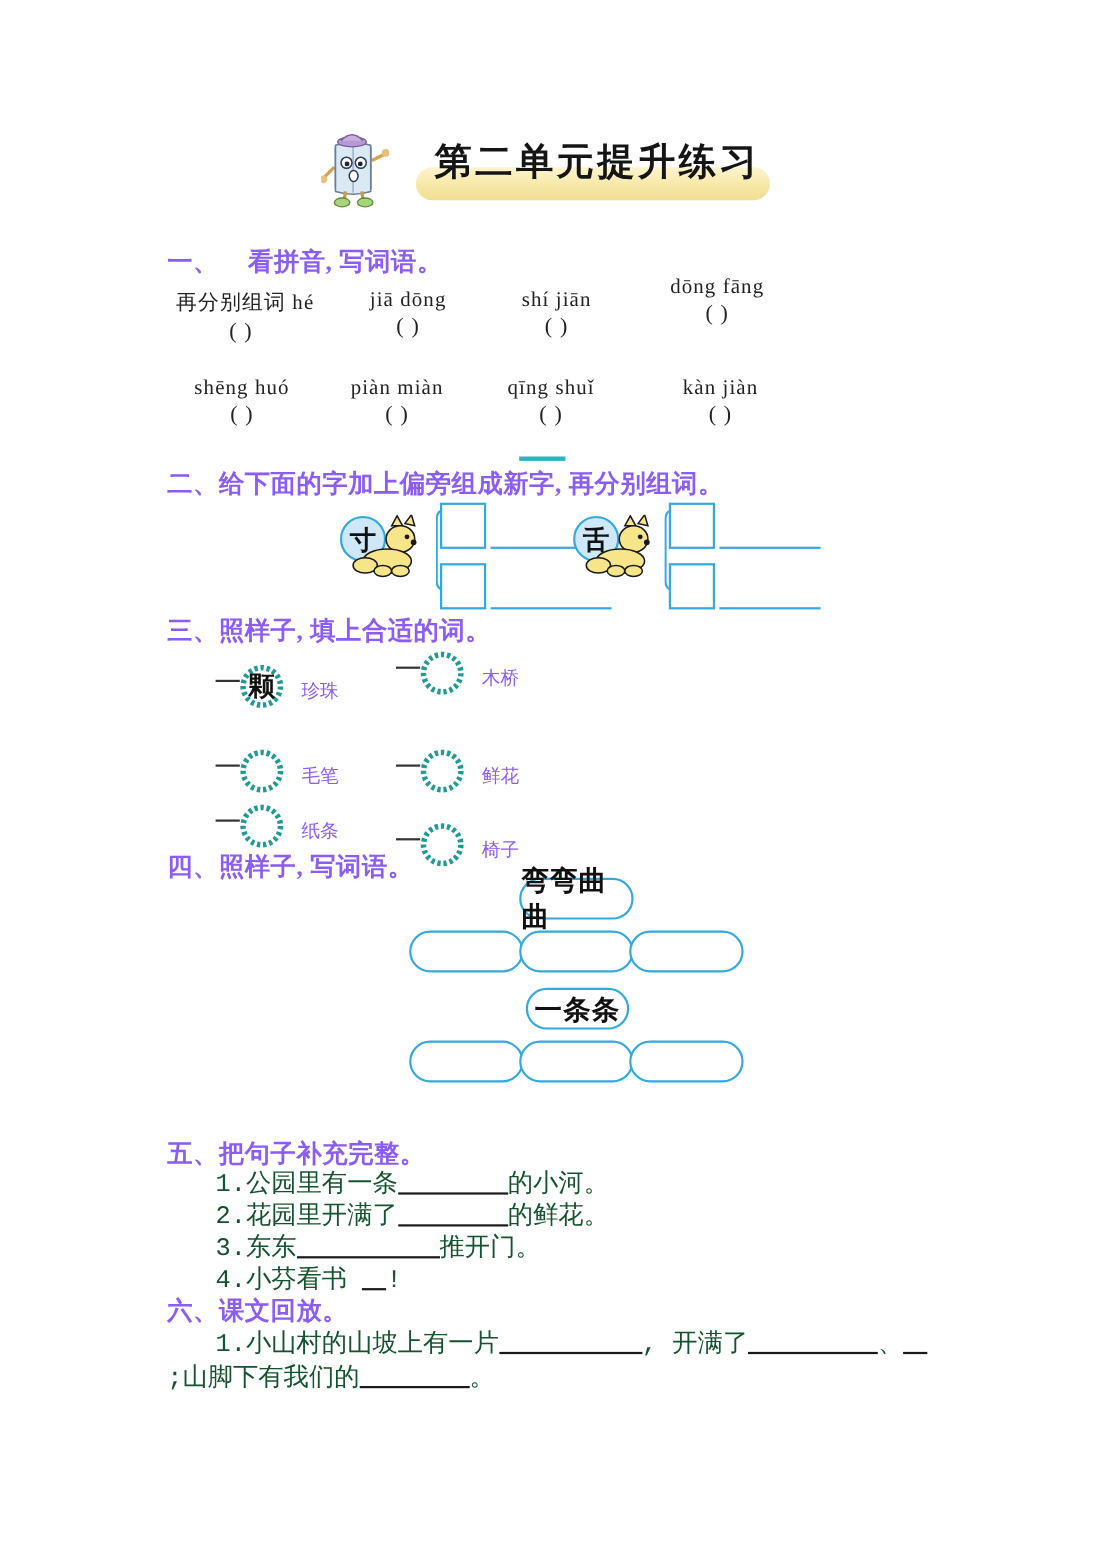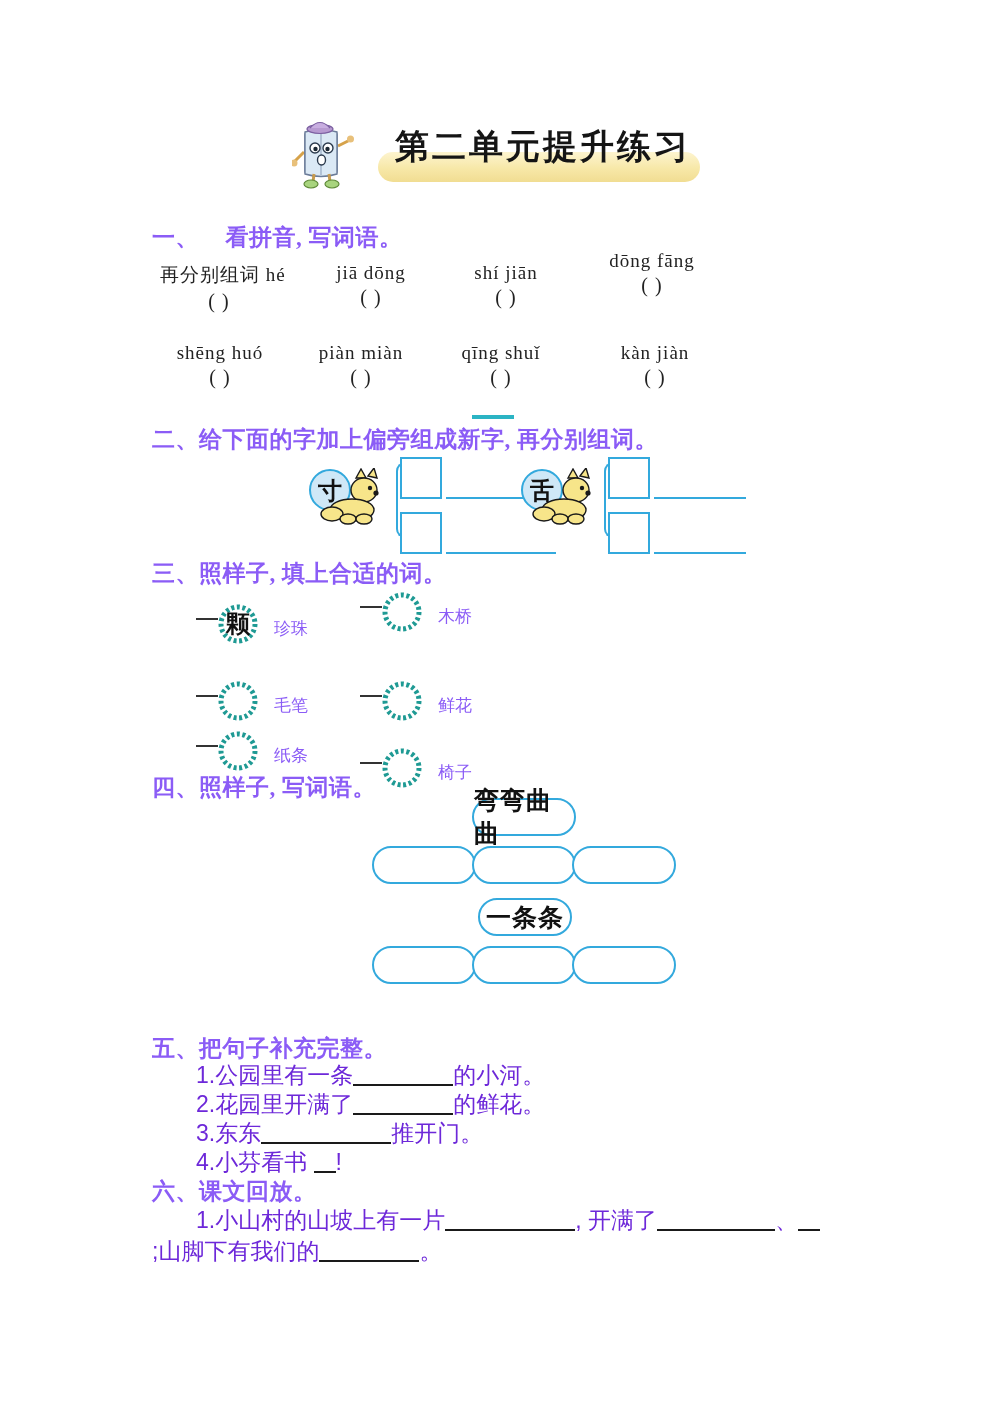--- a/index.html
+++ b/index.html
@@ -150,23 +150,23 @@
     font-weight: 700;
     color: #111;
     letter-spacing: 1px;
     font-family: "Liberation Serif", "DejaVu Serif", serif;
   }
 
   
   .sent {
     position: absolute;
     font-size: 23px;
-    color: #6d28d9;
-    white-space: nowrap;
-    font-family: Liberation Sans, sans-serif;
+    color: #14532d;
+    white-space: nowrap;
+    font-family: Liberation Mono, monospace;
   }
   .blank {
     display: inline-block;
     border-bottom: 2px solid #1a1a1a;
     vertical-align: -3px;
   }
   .b-sm { width: 22px; }
   .b-md { width: 100px; }
   .b-lg { width: 130px; }
   .b-xl { width: 118px; }

